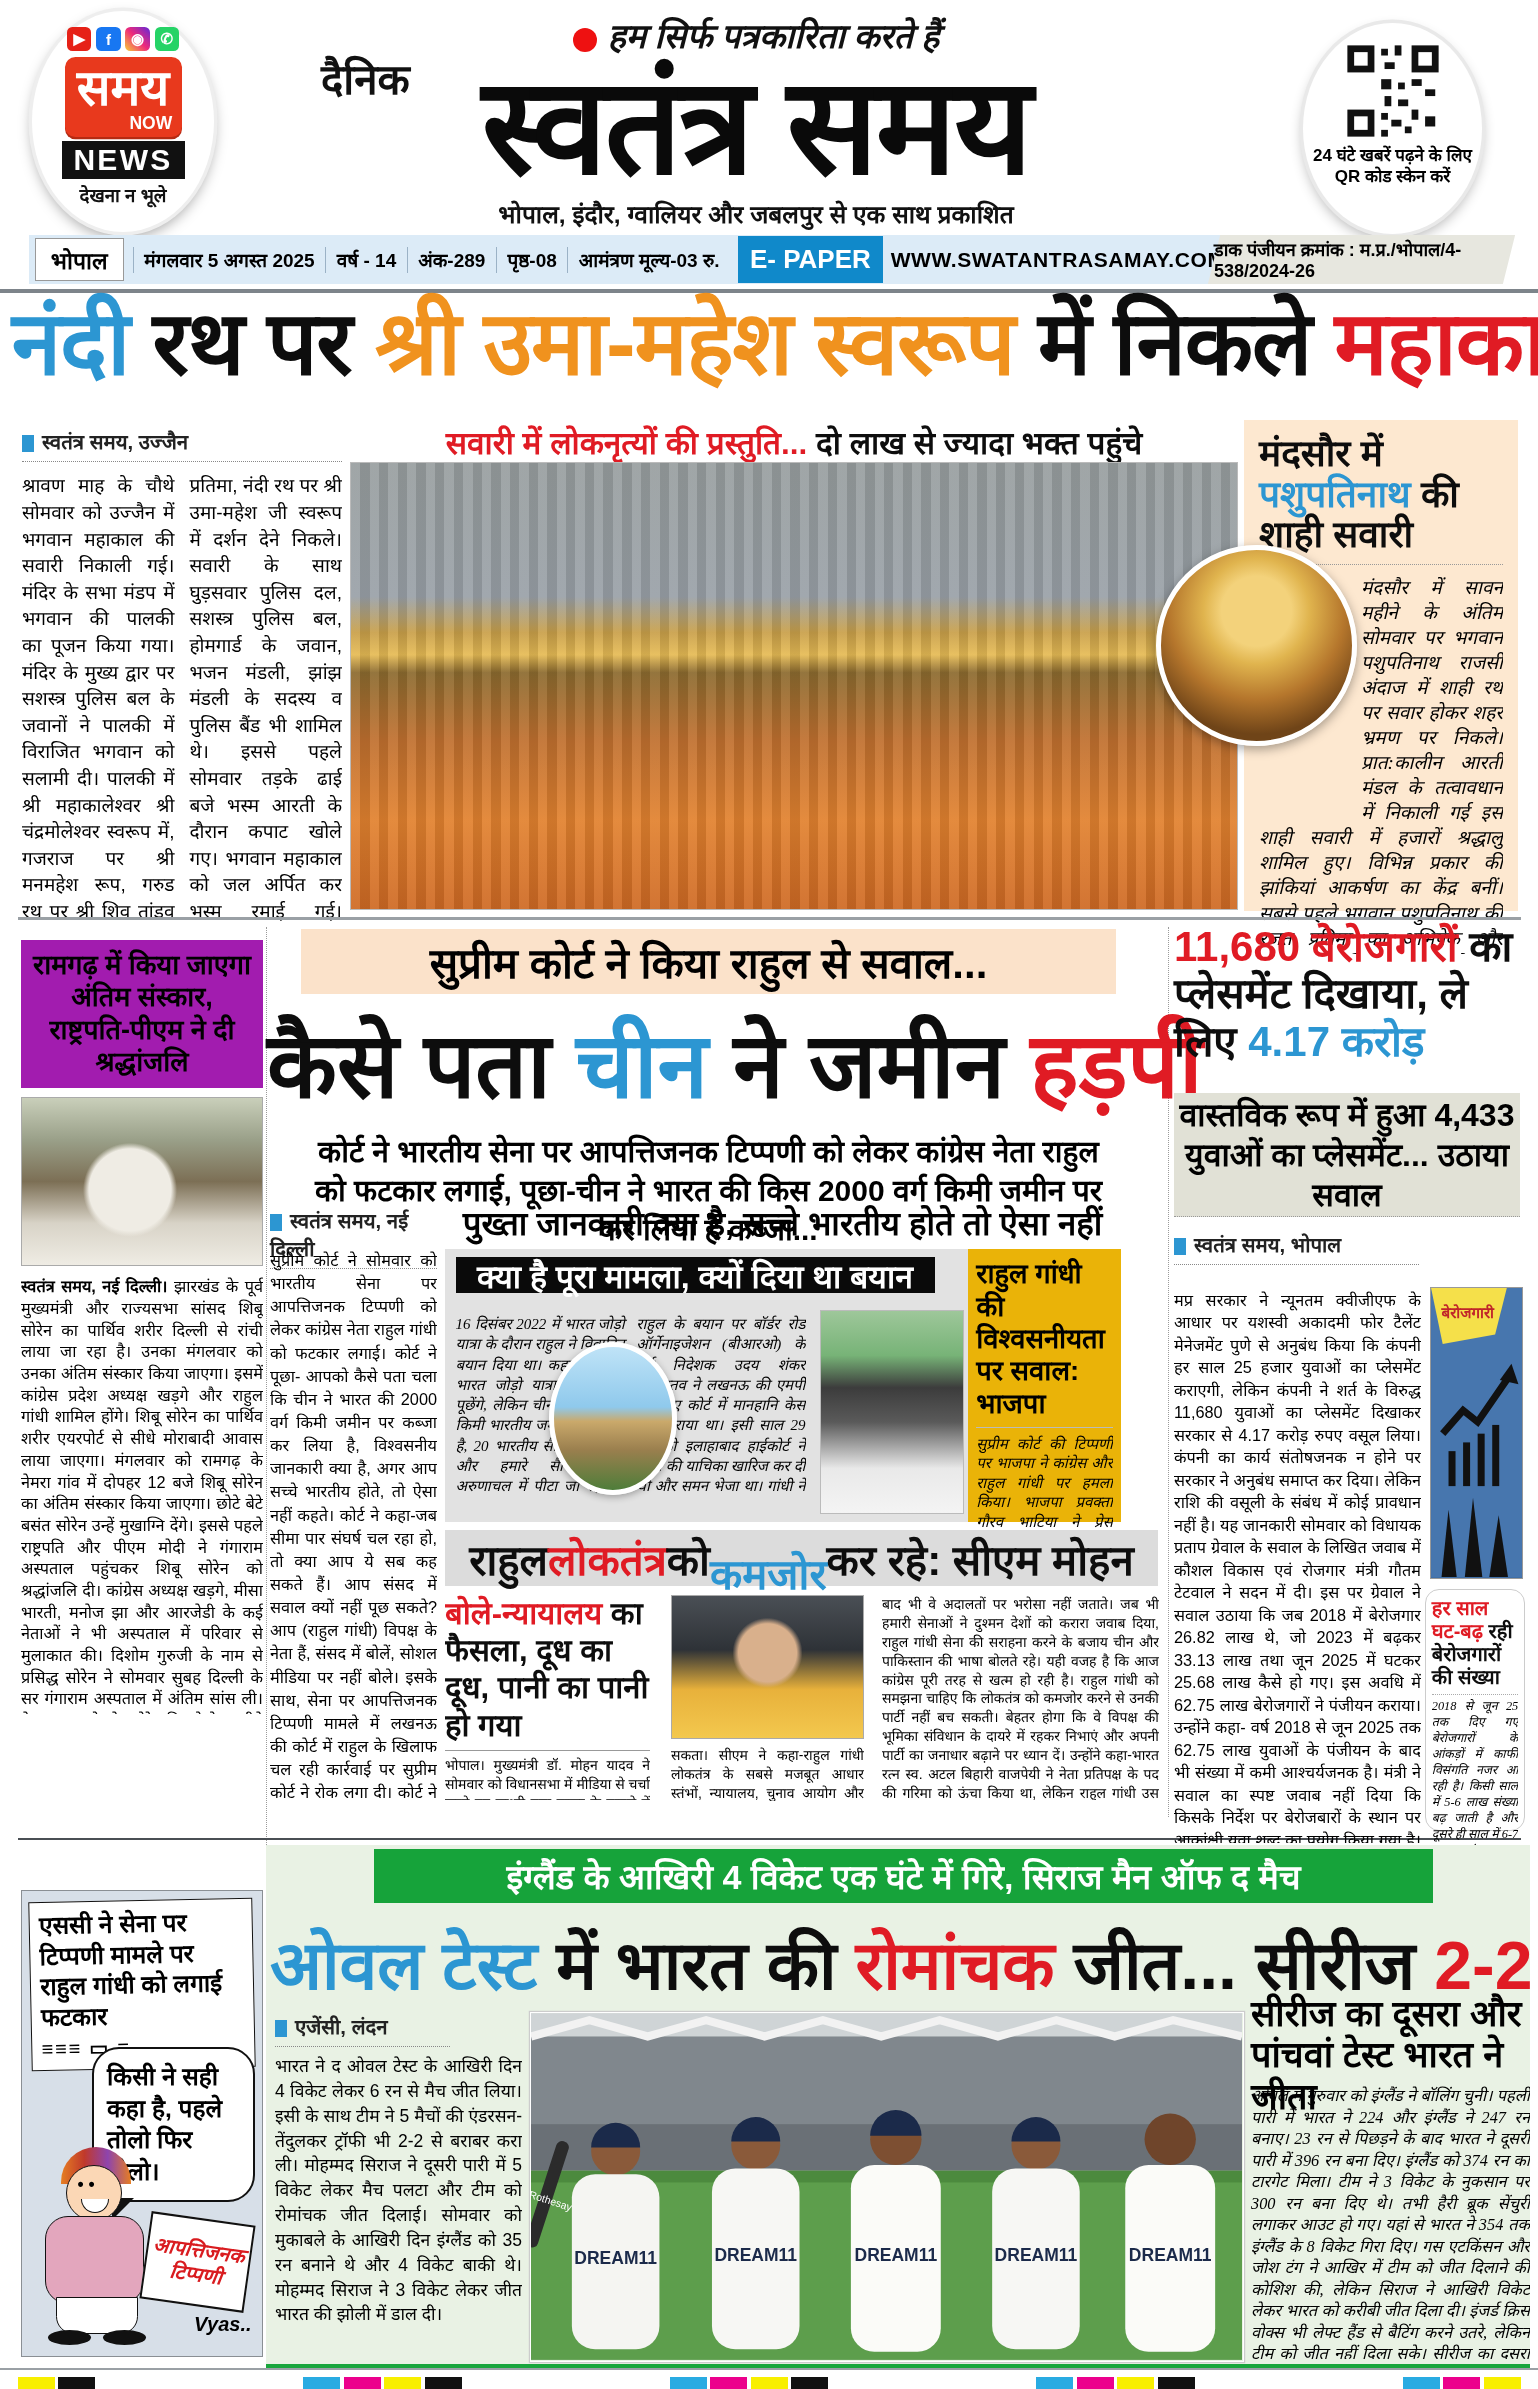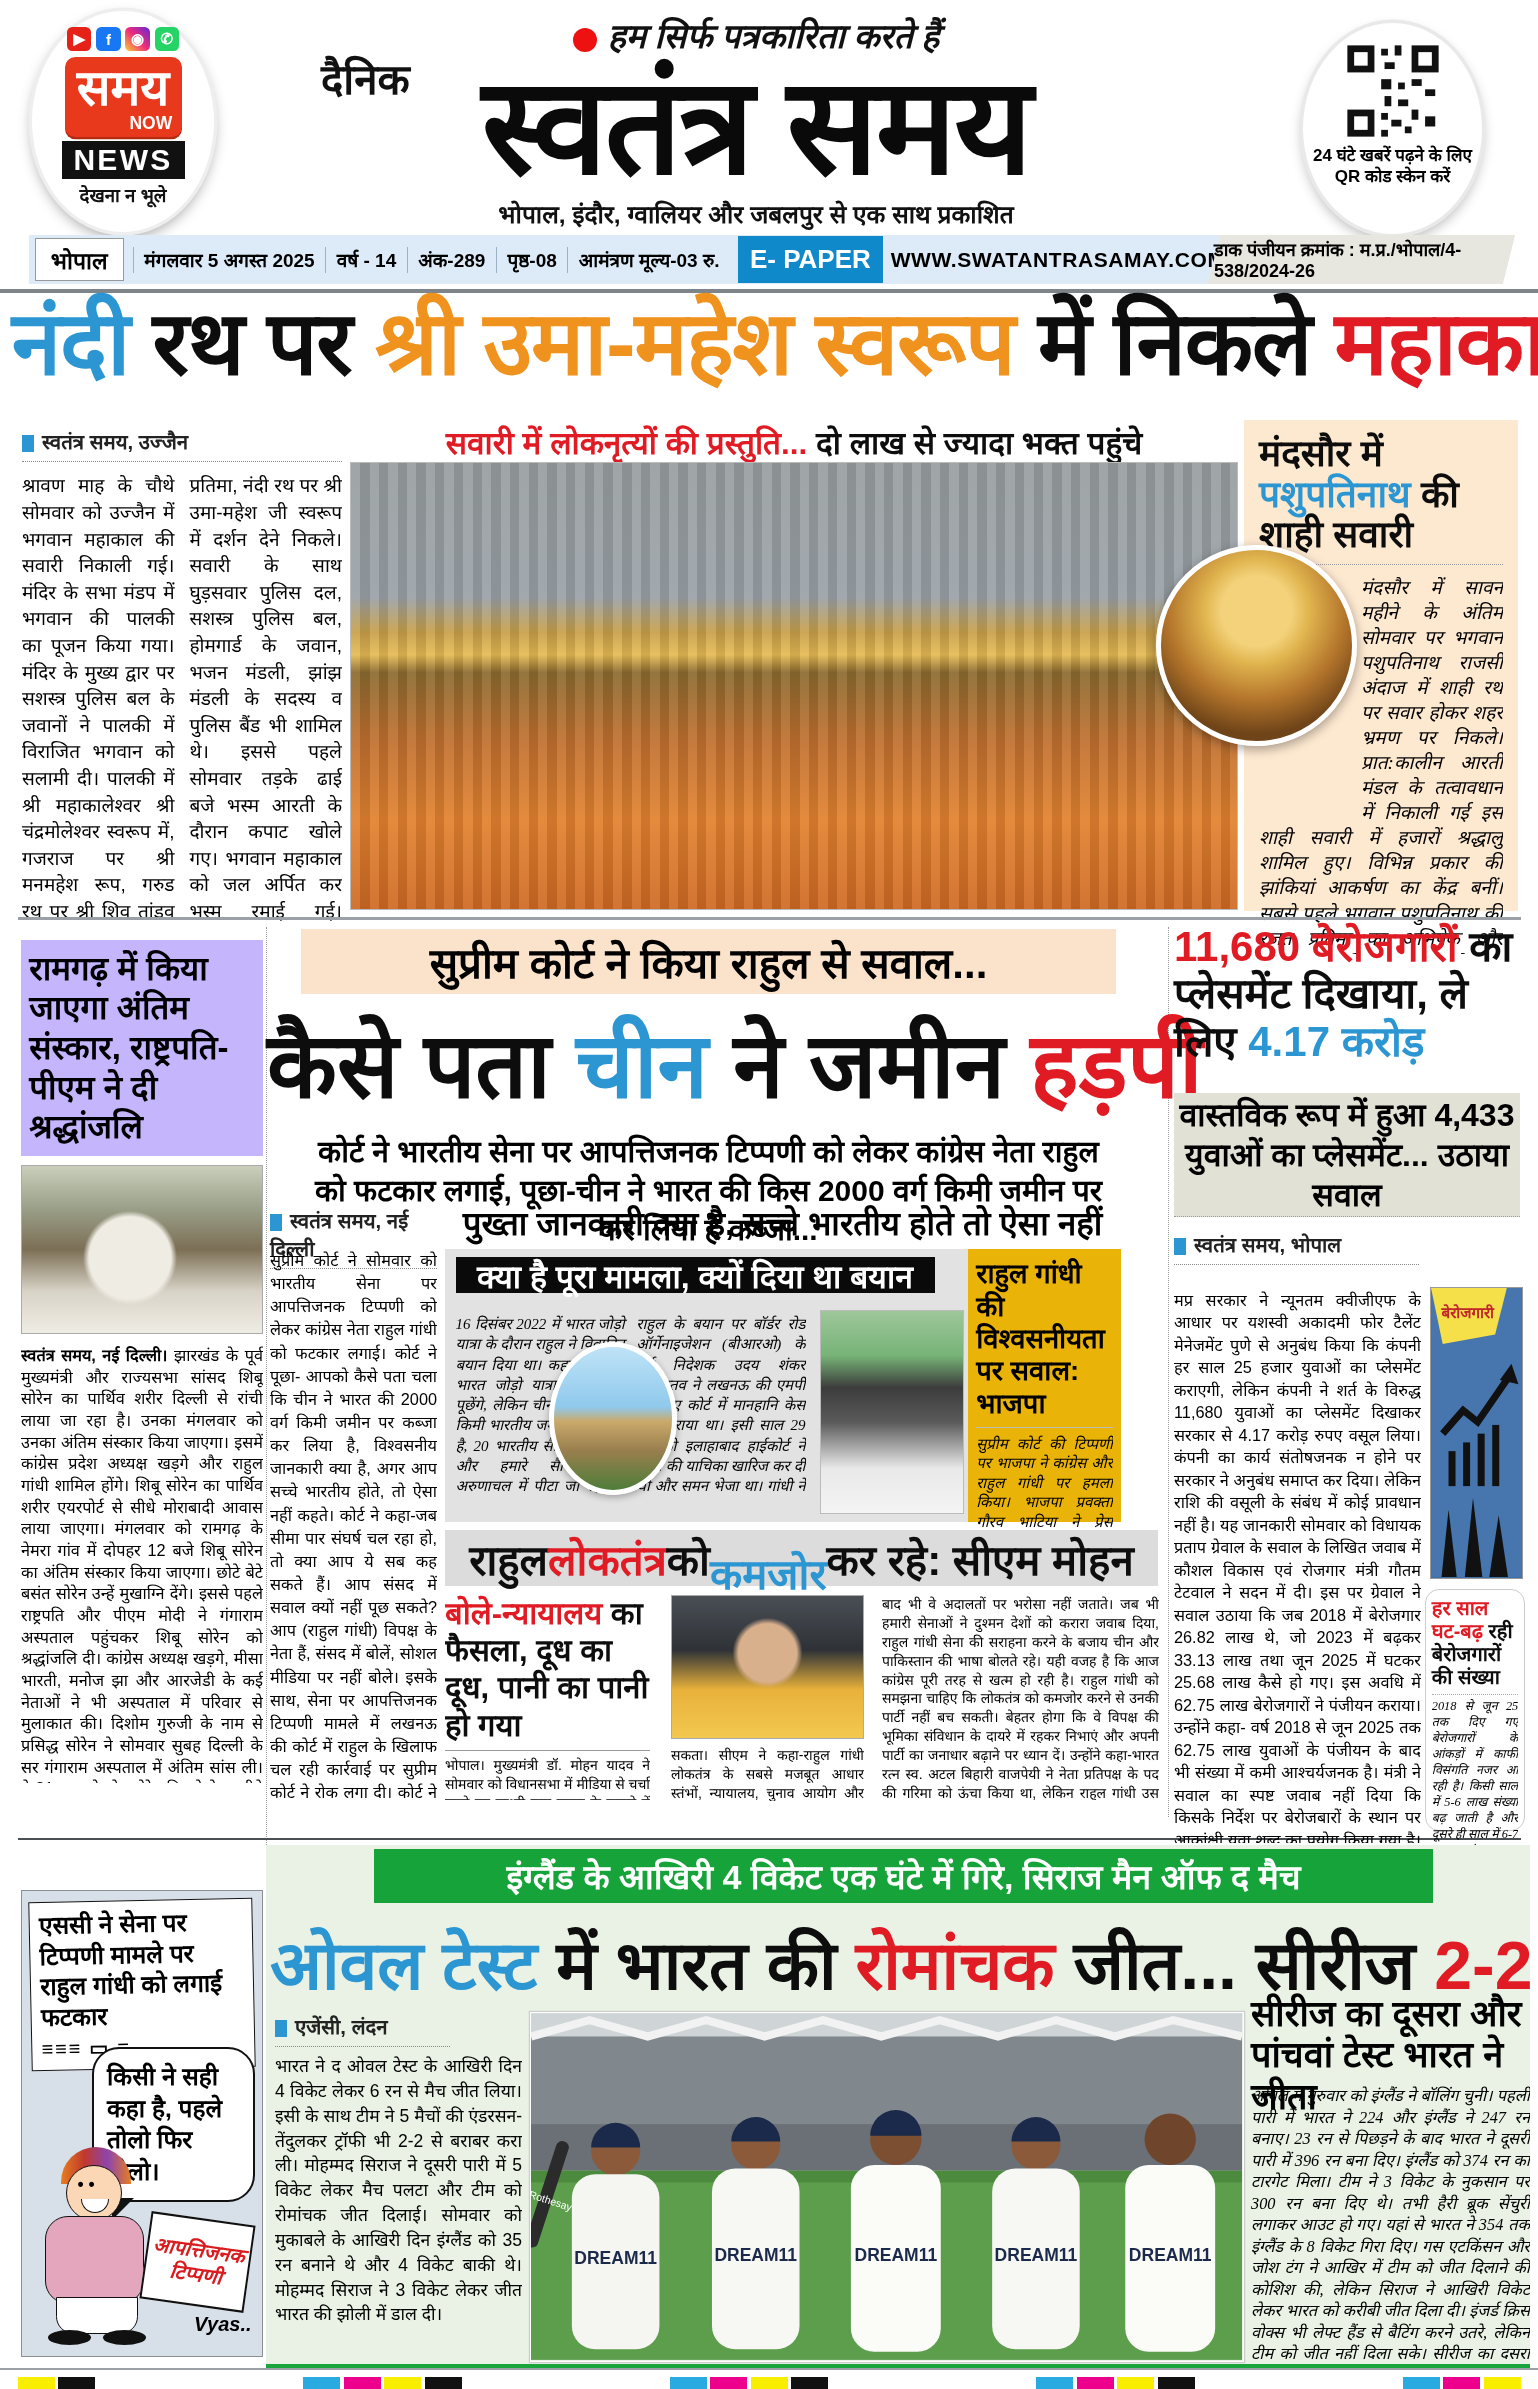--- a/index.html
+++ b/index.html
@@ -69,21 +69,21 @@
   .mand-oval { position:absolute; left:-88px; top:125px; width:201px; height:201px; border-radius:50%;
     border:5.8px solid #fff; box-shadow:0 3.5px 10.5px rgba(0,0,0,.35);
     background:radial-gradient(circle at 50% 32%, #f3d27b 0 35px, #e0b44e 53px, #b5762c 88px, #6f4418 123px),
       radial-gradient(circle at 20% 70%, #c0392b 0 17.5px, transparent 18.7px); }
 
   .sec-rule { left:17.5px; top:917px; width:1503px; height:2.9px; background:#9aa0a5; }
 
   
   .soren { left:21px; top:929px; width:242px; }
   .s-head { font-size:49px; font-weight:900; line-height:1.05; }
-  .s-sub { margin-top:10.5px; background:#c4b5fd; padding:9.3px 8.2px; font-size:33px; font-weight:900; text-align:left; line-height:1.2; }
+  .s-sub { margin-top:10.5px; background:#a21caf; padding:9.3px 8.2px; font-size:27px; font-weight:900; text-align:center; line-height:1.2; }
   .s-photo { margin-top:9.3px; width:100%; height:169px; border:1.2px solid #aaa;
     background:radial-gradient(circle at 45% 55%, #efece4 0 41px, transparent 47px),
       linear-gradient(180deg,#c9cfba 0%,#9aa089 25%,#7c6f55 50%,#d8d3c7 75%,#efece4 100%); }
   .s-body { margin-top:10.5px; font-size:16.3px; line-height:1.33; height:438px; }
   .vsep { border-left:1.8px dotted #9a9a9a; }
   .vsep1 { left:266px; top:927px; height:1430px; }
   .vsep2 { left:1168px; top:927px; height:890px; }
 
   
   .cartoon { left:21px; top:1890px; width:242px; height:467px; background:#d7dfe8; border:1.2px solid #8a8f94; }

